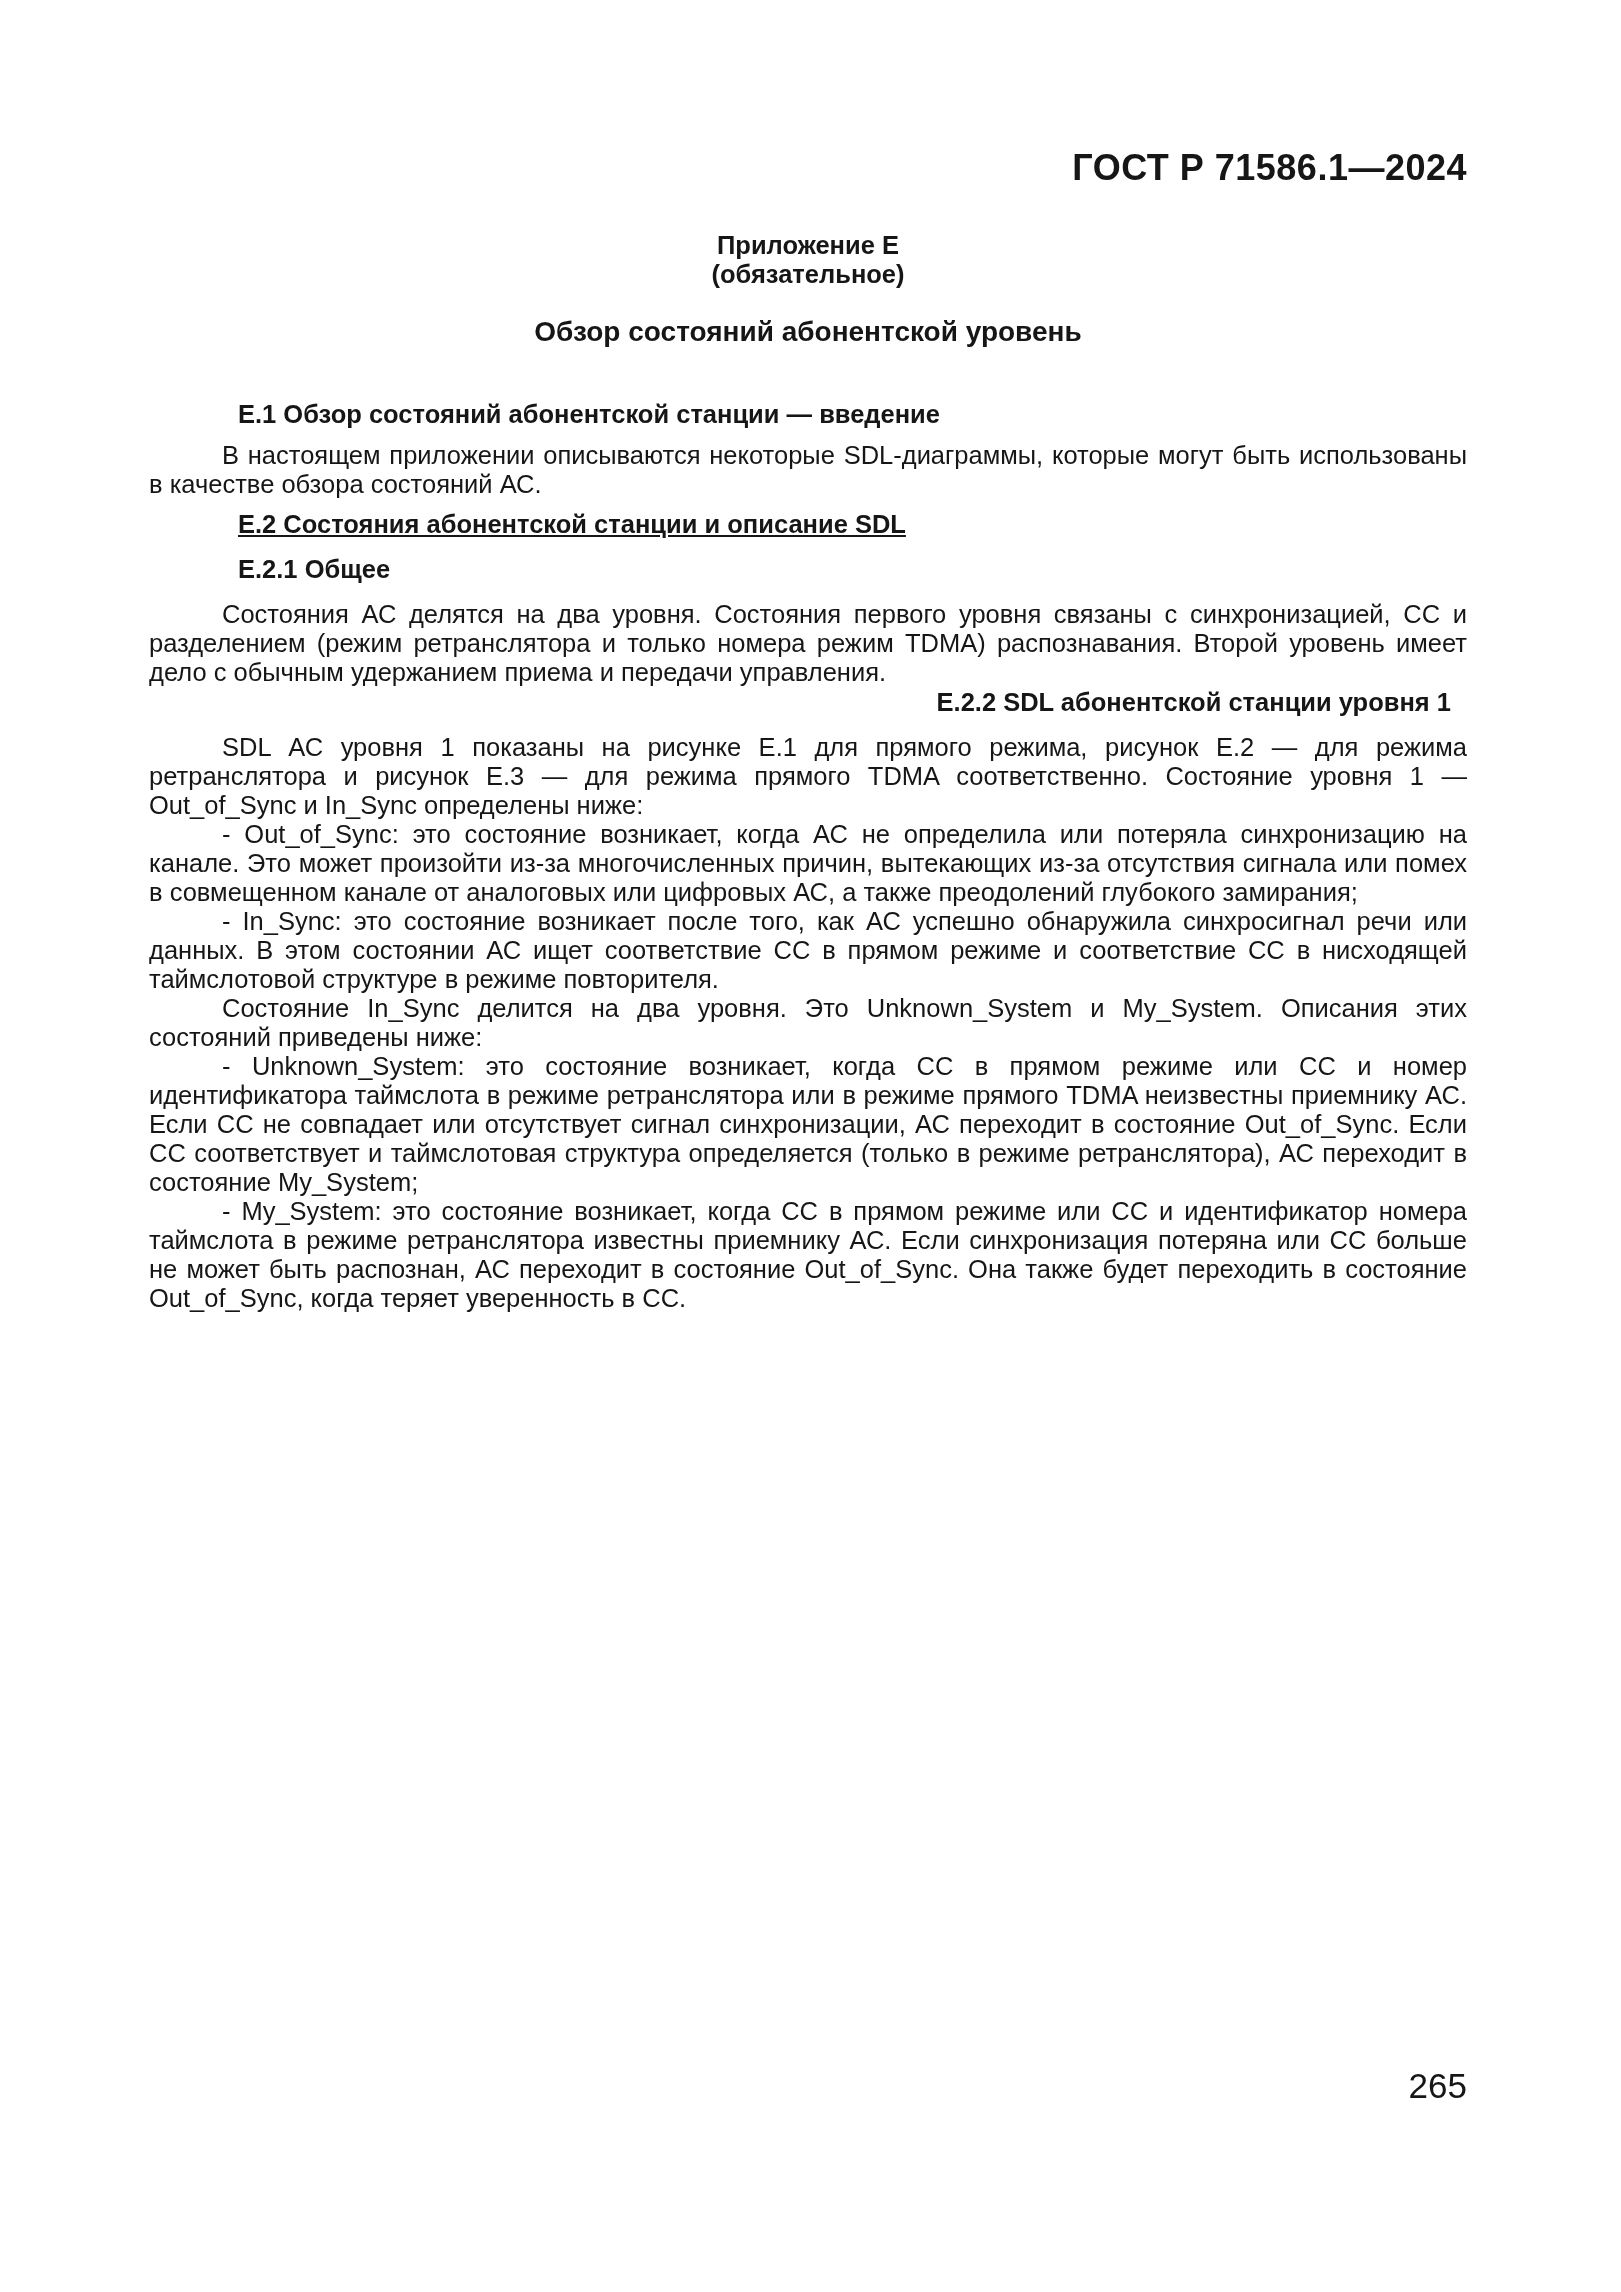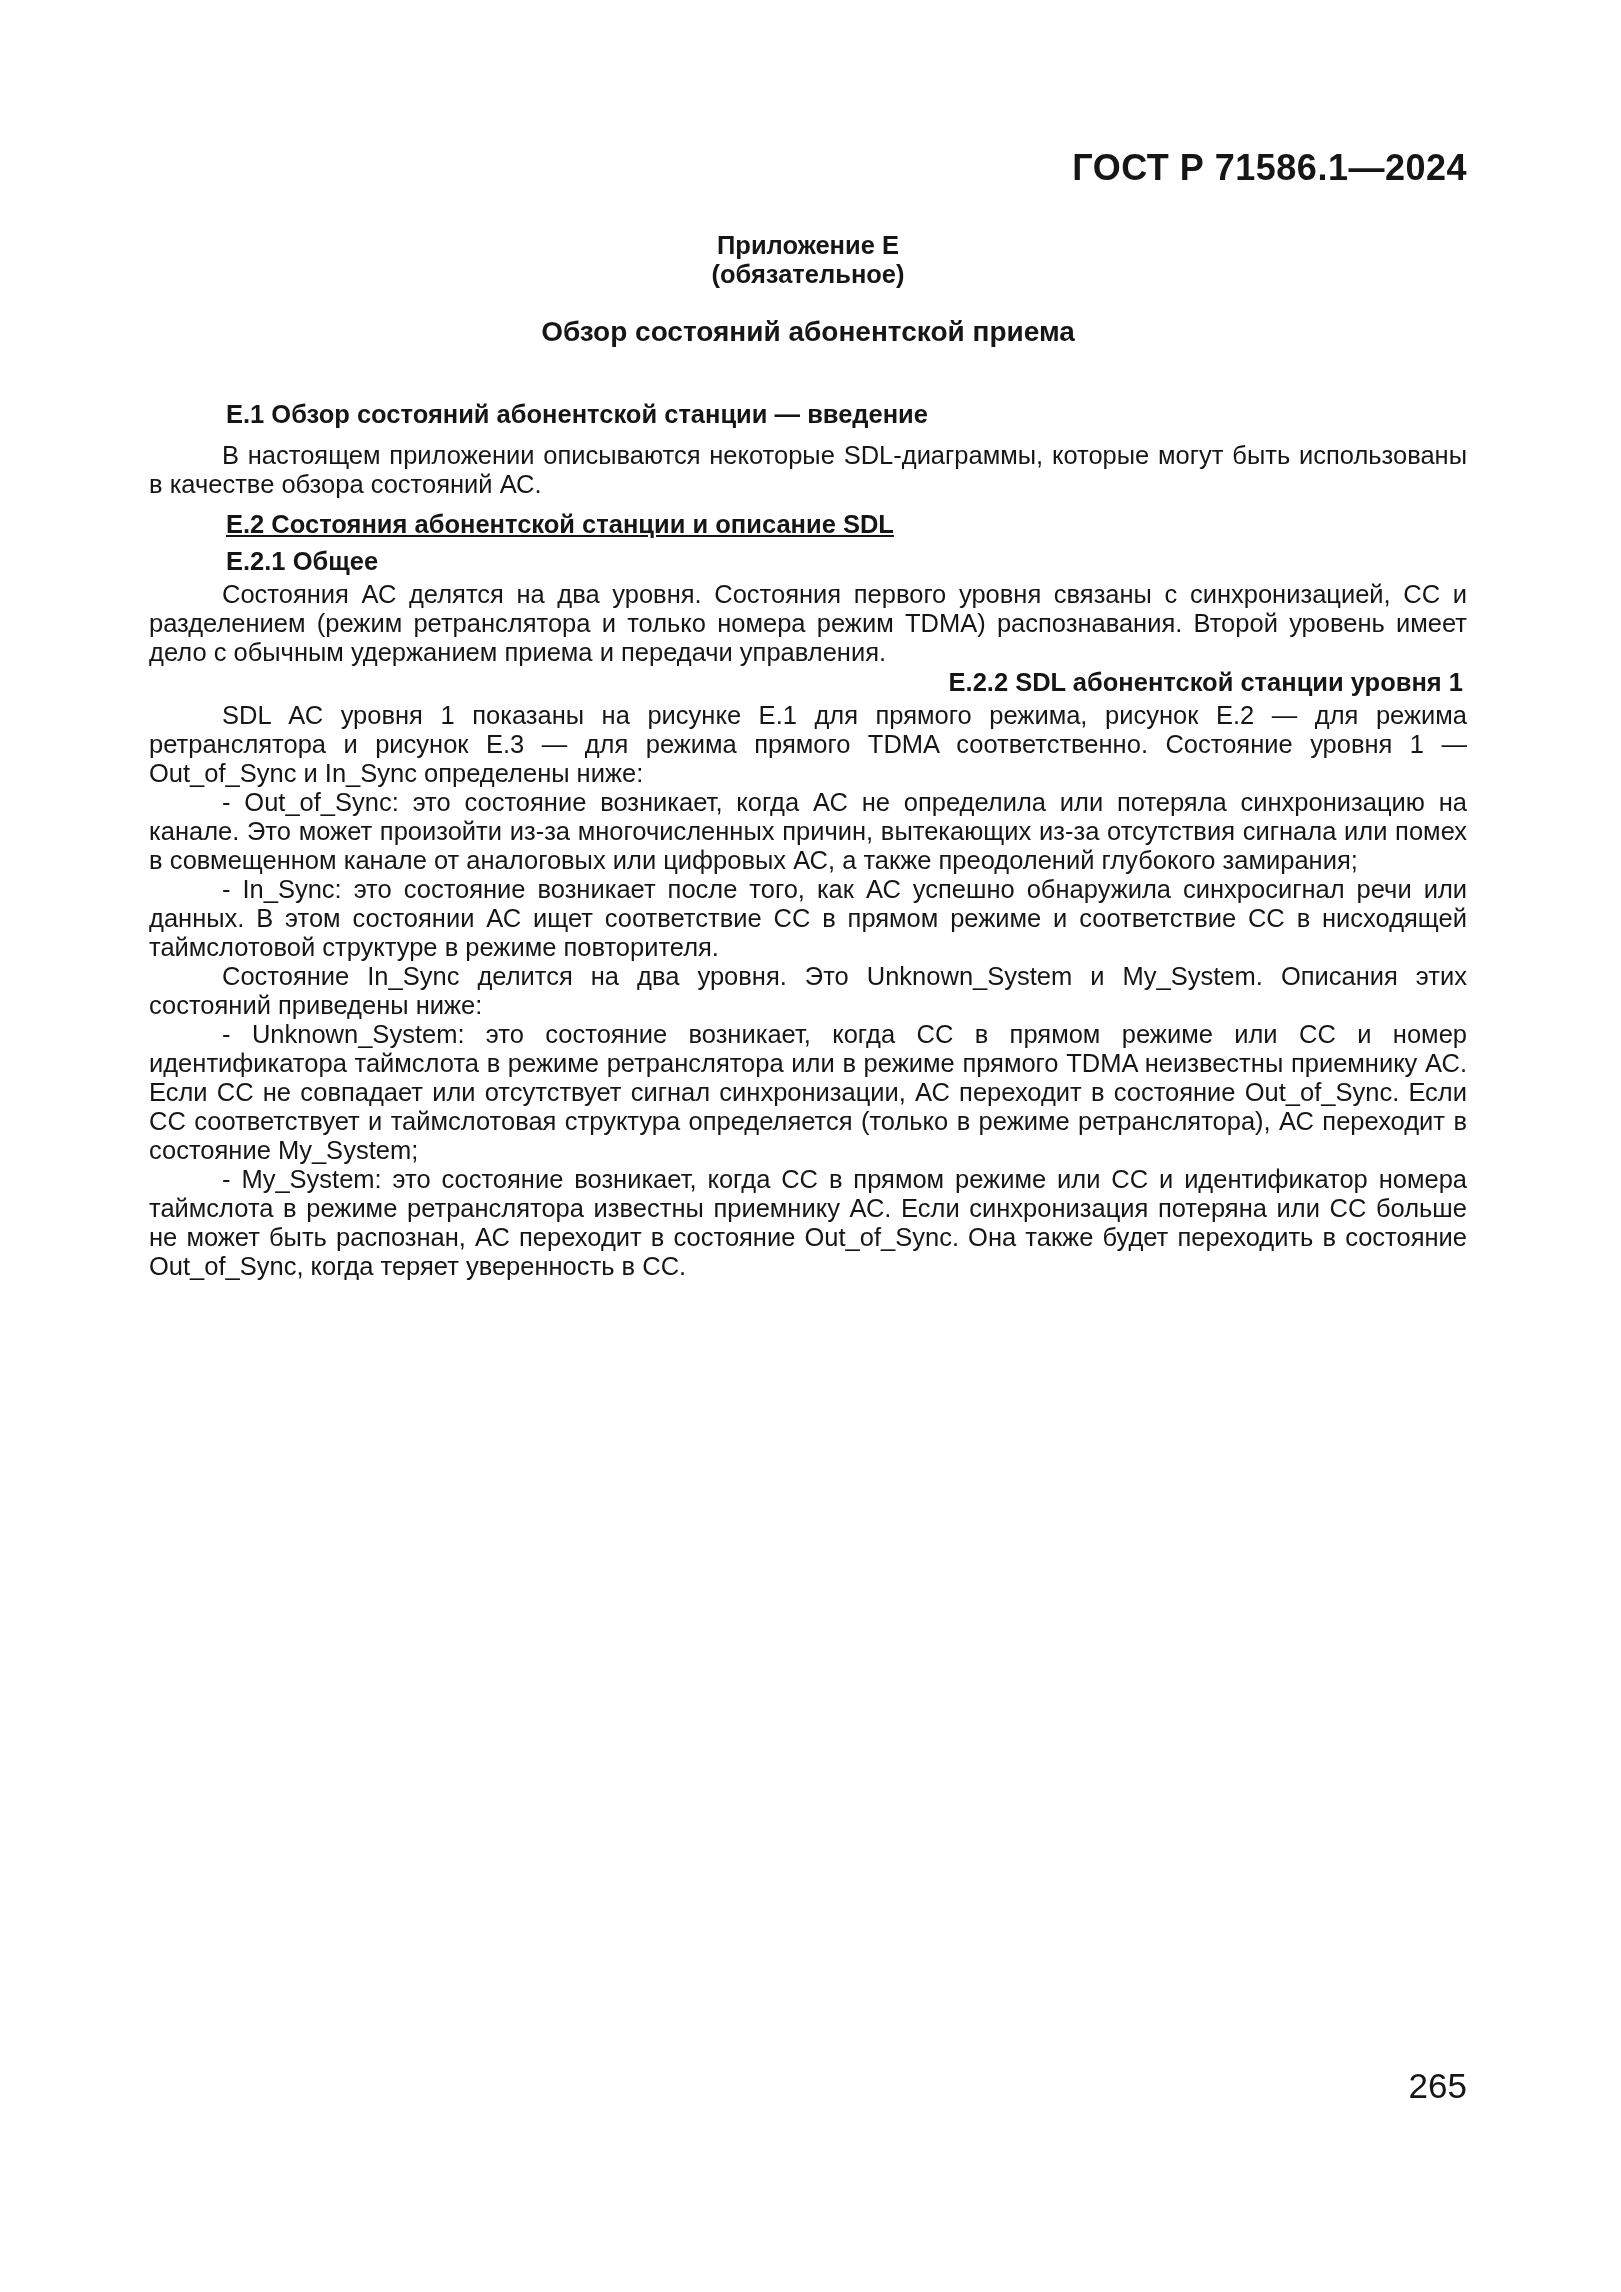--- a/index.html
+++ b/index.html
@@ -45,21 +45,21 @@
     text-align: center;
     font-weight: bold;
     font-size: 28px;
     margin-top: 28px;
     text-indent: 0;
   }
   .sec-heading {
     font-weight: bold;
     text-indent: 73px;
     text-align: left;
-    margin: 4px;
+    margin: 16px;
     font-size: 25.5px;
   }
   .h-e1  { margin-top: 54px; margin-bottom: 11.8px; }
   .h-e2  { margin-top: 10.8px; text-decoration: underline; }
   .h-e21 { margin-top: 8.8px; }
   .h-e22 { margin-top: 1px; text-align: right; }
   .content p {
     margin: 0;
     text-indent: 73px;
   }
@@ -76,21 +76,21 @@
 <div class="page">
 
   <div class="doc-header">ГОСТ Р 71586.1—2024</div>
 
   <div class="content">
 
     <div class="appendix-label">Приложение Е</div>
 
     <div class="appendix-status">(обязательное)</div>
 
-    <div class="doc-title">Обзор состояний абонентской приема</div>
+    <div class="doc-title">Обзор состояний абонентской уровень</div>
 
     <h2 class="sec-heading h-e1">Е.1 Обзор состояний абонентской станции — введение</h2>
 
     <p>В настоящем приложении описываются некоторые SDL-диаграммы, которые могут быть использованы в качестве обзора состояний АС.</p>
 
     <h2 class="sec-heading h-e2">Е.2 Состояния абонентской станции и описание SDL</h2>
 
     <h3 class="sec-heading h-e21">Е.2.1 Общее</h3>
 
     <p>Состояния АС делятся на два уровня. Состояния первого уровня связаны с синхронизацией, СС и разделением (режим ретранслятора и только номера режим TDMA) распознавания. Второй уровень имеет дело с обычным удержанием приема и передачи управления.</p>

